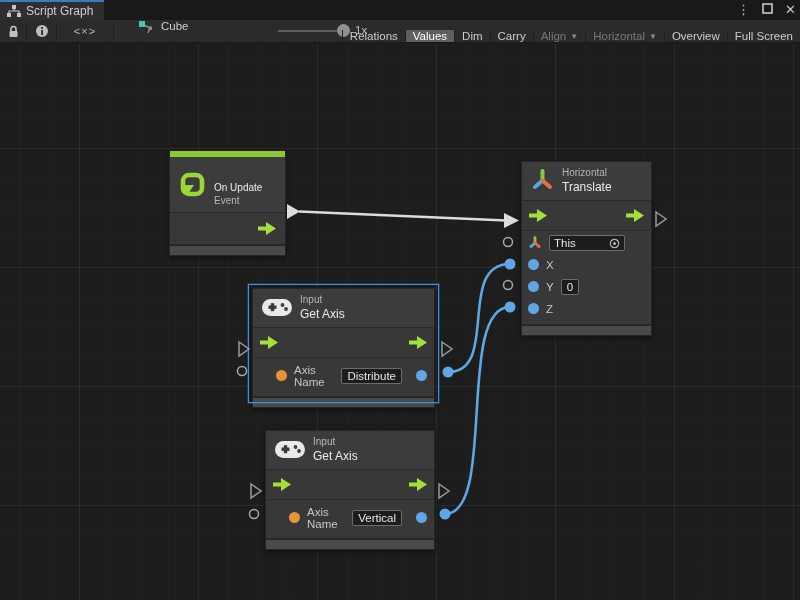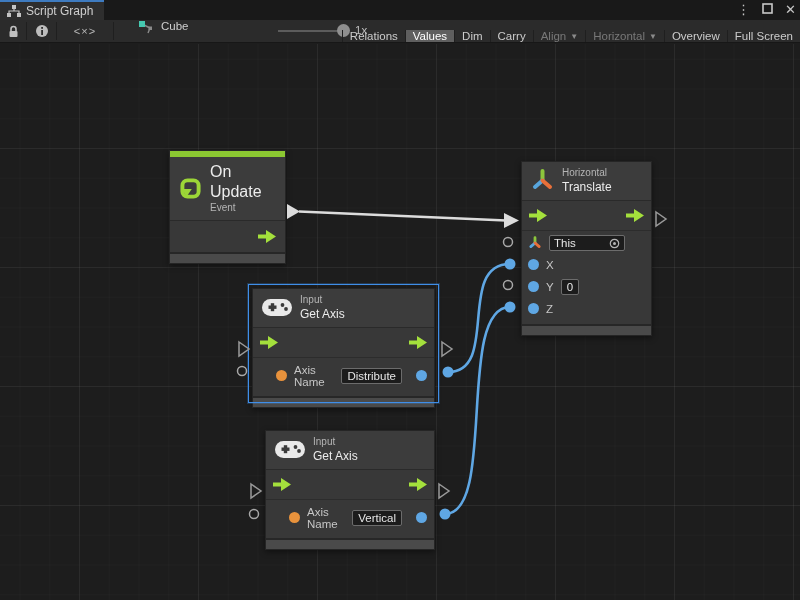--- a/index.html
+++ b/index.html
@@ -176,21 +176,21 @@
   <div id="canvas"></div>
 
   <div class="node" id="node-onupdate">
     <div class="event-bar"></div>
     <div class="node-header">
       <svg width="27" height="27" viewBox="0 0 27 27">
         <rect x="4" y="4" width="19" height="19" rx="6" fill="none" stroke="#9cd637" stroke-width="4.6"></rect>
         <polygon points="3,14 15,14 9,23" fill="#9cd637"></polygon>
       </svg>
       <div class="hd-titles">
-        <span class="hd-title" style="font-size:16px;">On Update</span>
+        <span class="hd-title" style="font-size:10px;margin-top:20px;">On Update</span>
         <span class="hd-sub">Event</span>
       </div>
     </div>
     <div class="flow-row">
       <svg width="18" height="13" viewBox="0 0 18 13">
         <path d="M0,4.5 H8 V0 L18,6.5 L8,13 V8.5 H0 Z" fill="#a4e03c"></path>
       </svg>
     </div>
     <div class="node-footer"></div>
   </div>

